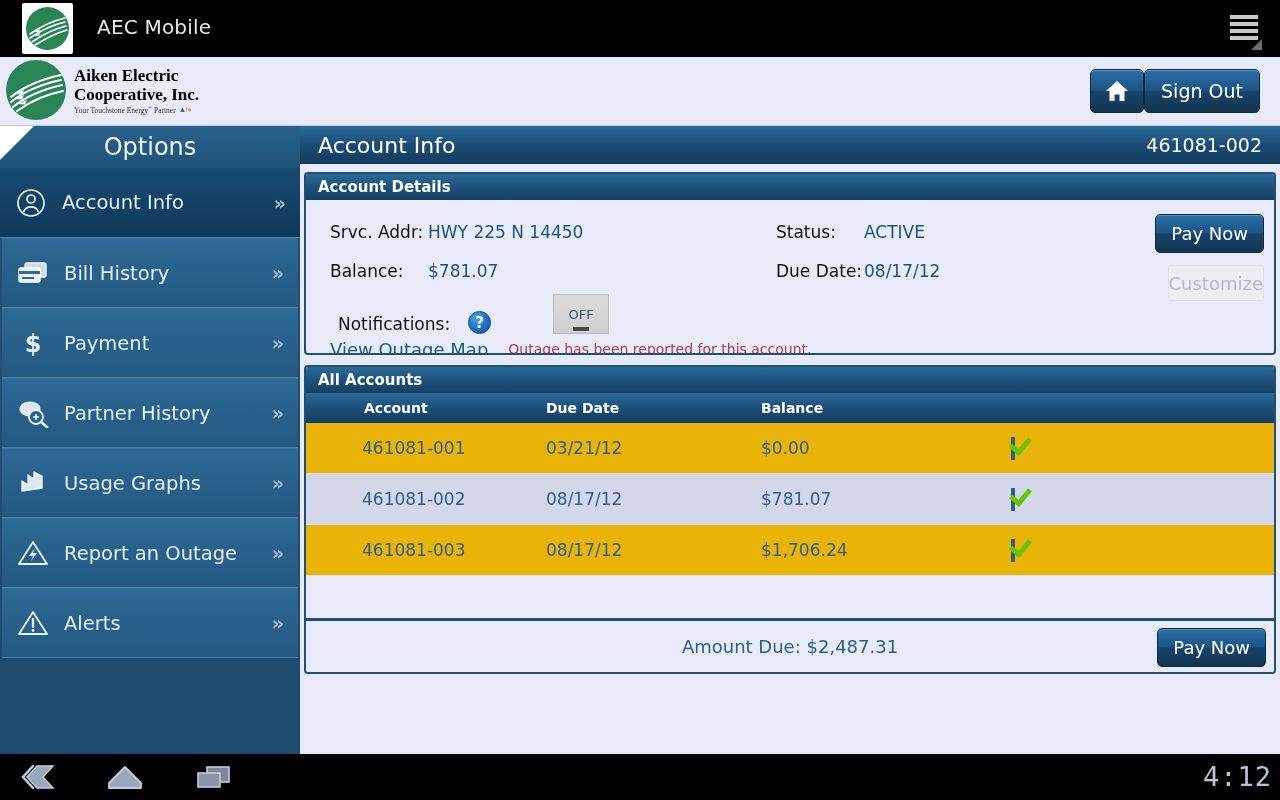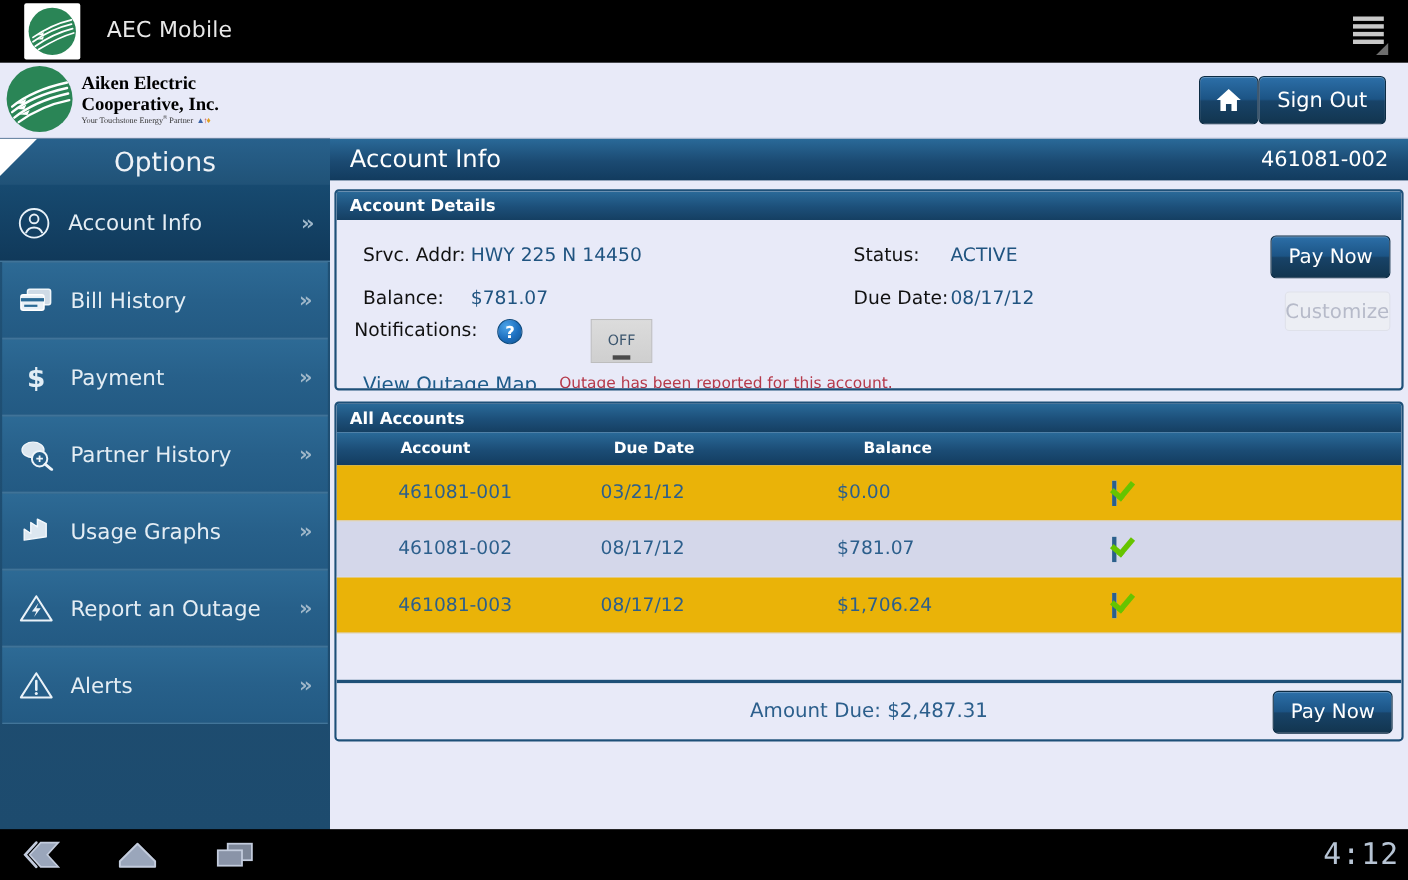--- a/index.html
+++ b/index.html
@@ -174,21 +174,21 @@
 
   
   .details-body { position: relative; height: 153px; padding: 12px 0 0 0; }
   .d-row { display: flex; align-items: center; height: 39px; }
   .d-col-l { width: 470px; padding-left: 24px; display: flex; }
   .d-col-r { width: 280px; display: flex; }
   .d-key { color: #111; font-size: 17px; }
   .d-val { color: #205480; font-size: 17px; }
   .d-key.w1 { width: 98px; }
   .d-key.w2 { width: 88px; }
-  .notif-row { display: flex; align-items: flex-start; padding-left: 16px; height: 44px; }
+  .notif-row { display: flex; align-items: flex-end; padding-left: 32px; height: 44px; }
   .help-icon {
     width: 23px; height: 23px; border-radius: 50%;
     background: radial-gradient(circle at 35% 28%, #4ba3e8 0%, #1d6fbf 55%, #13558f 100%);
     color: #fff; font-size: 15px; font-weight: bold;
     display: flex; align-items: center; justify-content: center;
     margin-left: 18px; border: 1px solid #0e4a7d; cursor: pointer;
   }
   .toggle {
     margin-left: 62px; width: 56px; height: 40px;
     background: linear-gradient(to bottom, #dcdcdc 0%, #cfcfcf 100%);
@@ -221,21 +221,21 @@
     display: flex; align-items: center; justify-content: center;
     background: #eceef4; border: 1px solid #dfe1ea; border-radius: 4px;
     color: #b6bac9; cursor: default;
   }
 
   
   .acct-panel { margin-top: 10px; }
   .table-head {
     height: 30px; display: flex; align-items: center;
     background: linear-gradient(to bottom, #2a6a99 0%, #1b4c75 55%, #133c5f 100%);
-    color: #fff; font-size: 14px; font-weight: bold; gap: 12px;
+    color: #fff; font-size: 14px; font-weight: bold;
   }
   .table-row {
     height: 51px; display: flex; align-items: center;
     background: #eab308; border-bottom: 1px solid #dadcee;
   }
   .table-row.alt { background: #d4d7ea; }
   .c-acct { width: 240px; padding-left: 56px; }
   .c-date { width: 215px; }
   .c-bal  { width: 250px; }
   .c-chk  { width: 120px; }

